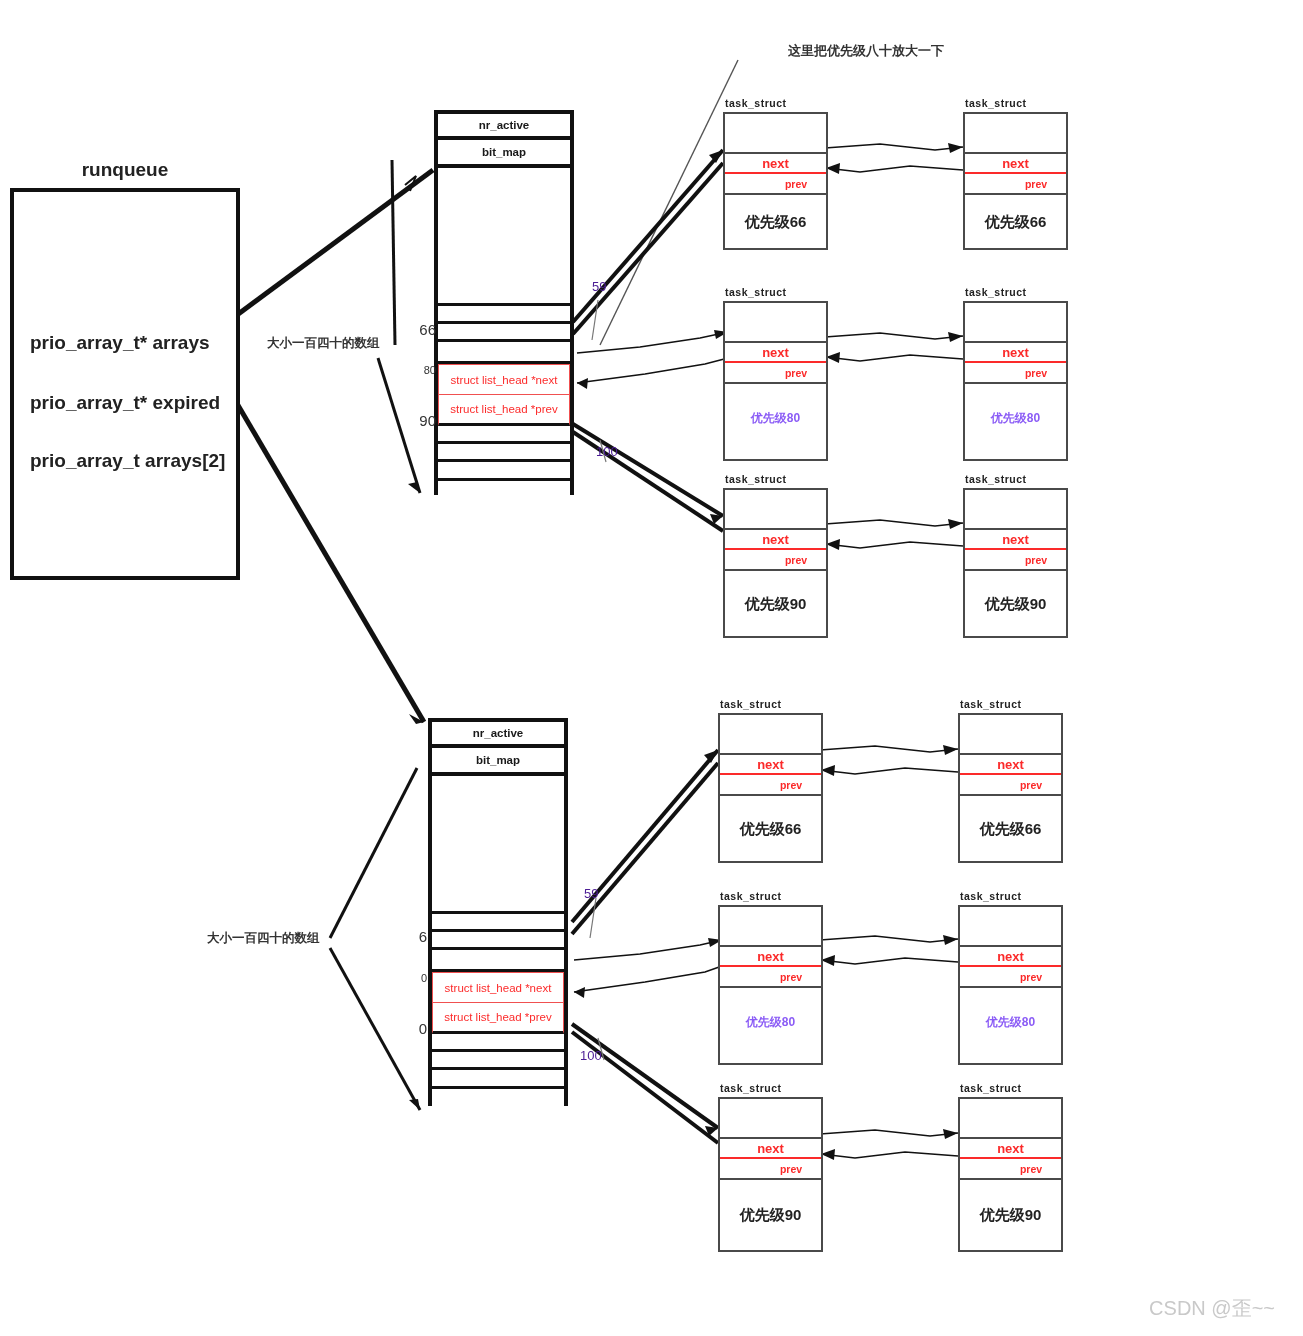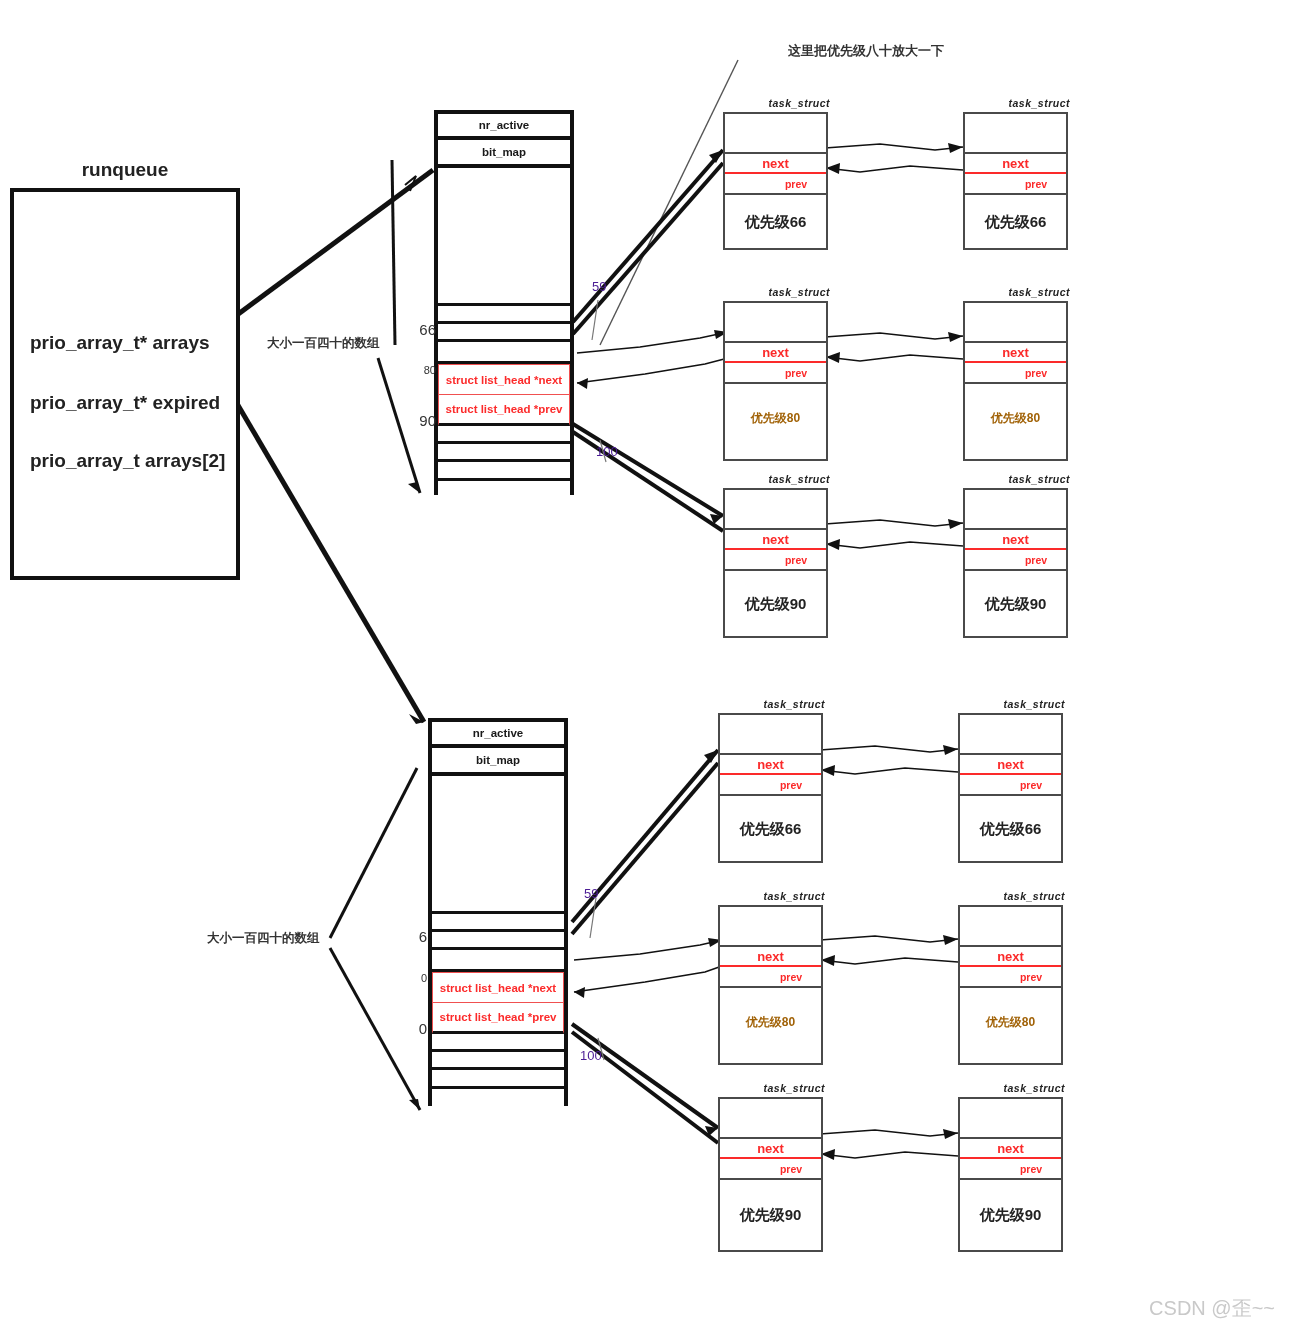--- a/index.html
+++ b/index.html
@@ -87,21 +87,21 @@
     background: #ffffff;
   }
   .slot.last { border-bottom: none; }
   .lh-cell {
     border: 1px solid #e8ararara;
     box-sizing: border-box;
     display: flex;
     align-items: center;
     justify-content: center;
     font-size: 11.5px;
-    font-weight: bold;
+    font-weight: normal;
     color: #fc2b2b;
     background: #ffffff;
     white-space: nowrap;
   }
   .lh-next {
     border: 1px solid #f05050;
     border-bottom: 1px solid #f05050;
   }
   .lh-prev {
     border: 1px solid #f05050;
@@ -121,26 +121,25 @@
     width: 105px;
     border: 2px solid #4a4a4a;
     box-sizing: border-box;
     background: #ffffff;
   }
   .ts-caption {
     position: absolute;
     top: -17px;
     left: 0;
     width: 105px;
-    text-align: right;
+    text-align: left;
     font-size: 10.5px;
     font-weight: bold;
     color: #222222;
     letter-spacing: 0.5px;
-    font-style: italic;
   }
   .ts-pad-top { height: 38px; }
   .ts-next {
     height: 22px;
     border-top: 2px solid #4a4a4a;
     border-bottom: 2px solid #fb2a2a;
     display: flex;
     align-items: center;
     justify-content: center;
     font-size: 13px;
@@ -163,21 +162,21 @@
   .ts-body {
     display: flex;
     align-items: center;
     justify-content: center;
     font-size: 15px;
     font-weight: bold;
     color: #222222;
     box-sizing: border-box;
   }
   .ts-body.red {
-    color: #a16207;
+    color: #8b5cf6;
     font-size: 12px;
     align-items: flex-start;
     padding-top: 26px;
     border-radius: 24px;
   }
 
   
   .annot {
     position: absolute;
     font-size: 13px;

